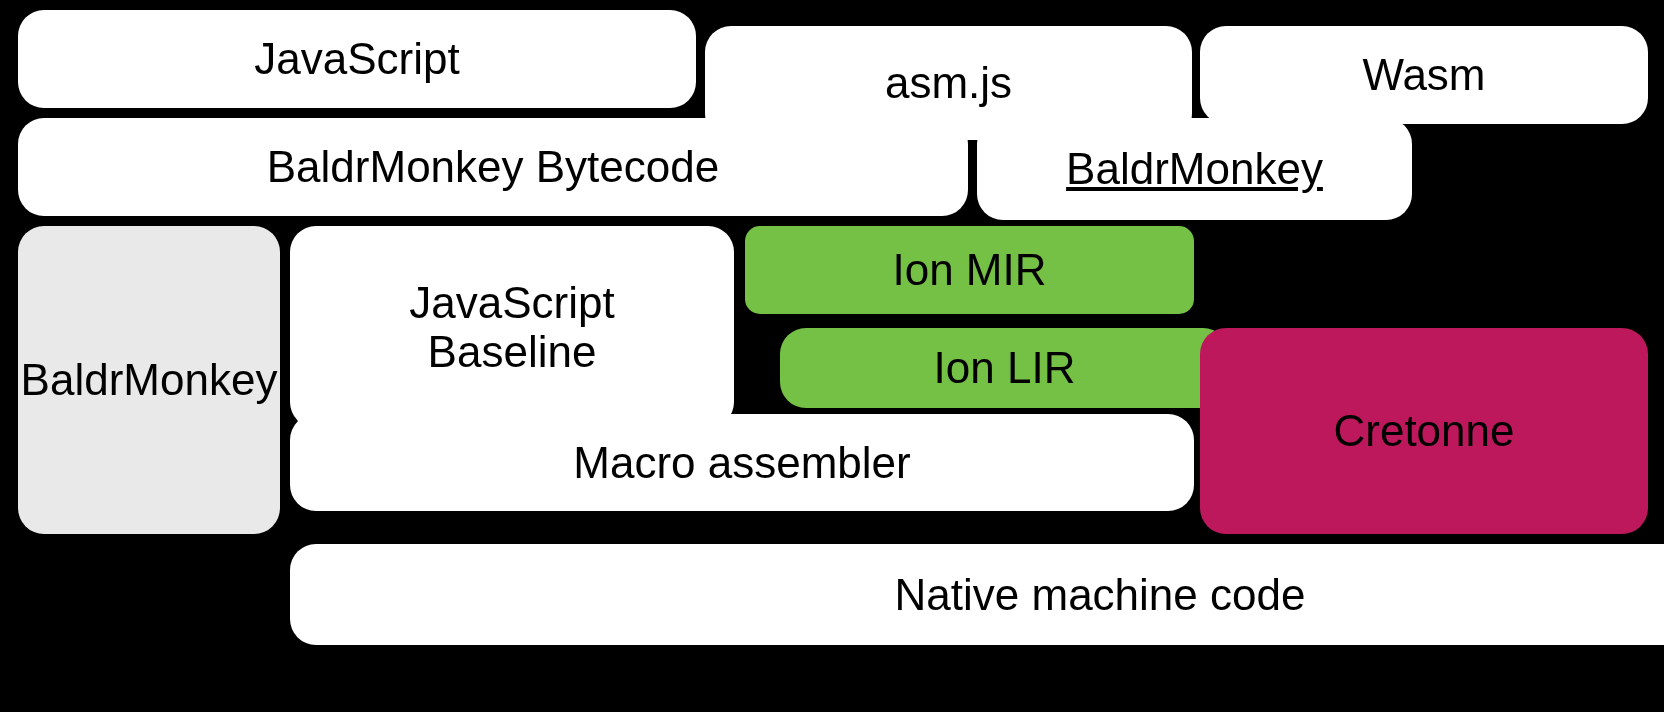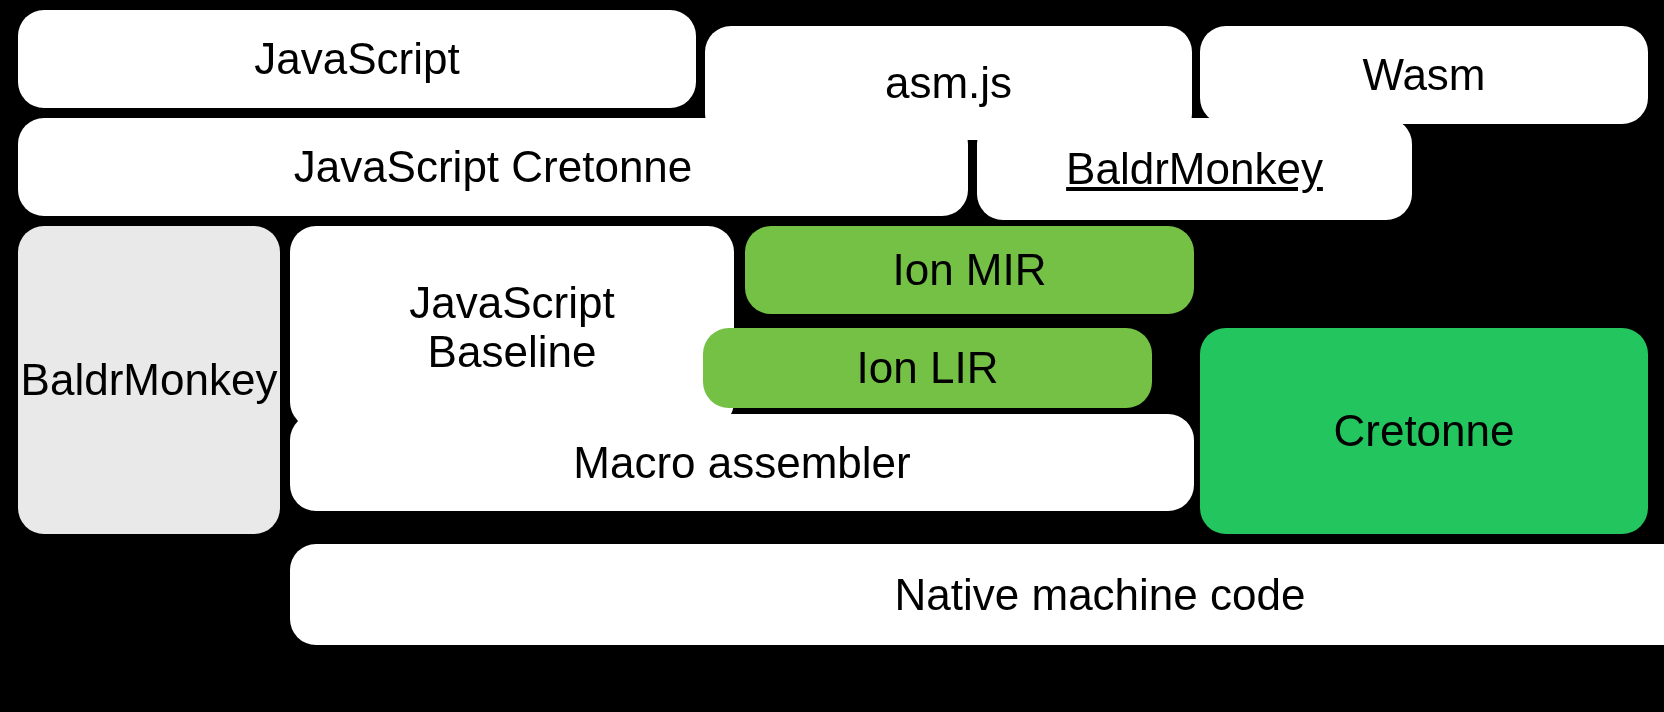--- a/index.html
+++ b/index.html
@@ -27,45 +27,45 @@
     font-size: 44px;
     line-height: 1.12;
     font-weight: 400;
     letter-spacing: 0px;
     white-space: pre-line;
     user-select: none;
   }
   .fill-white { background: #FFFFFF; }
   .fill-gray  { background: #E9E9E9; }
   .fill-green { background: #74C145; }
-  .fill-pink  { background: #22c55e; }
+  .fill-pink  { background: #be185d; }
 </style>
 </head>
 <body>
 
 <div id="canvas">
 
   <div class="node fill-white" style="left:18px; top:10px; width:678px; height:98px;">JavaScript</div>
 
   <div class="node fill-white" style="left:705px; top:2px; width:487px; height:114px;margin-top:24px;">asm.js</div>
 
   <div class="node fill-white" style="left:1200px; top:10px; width:448px; height:98px;margin-top:16px;">Wasm</div>
 
-  <div class="node fill-white" style="left:18px; top:118px; width:950px; height:98px;">JavaScript Cretonne</div>
+  <div class="node fill-white" style="left:18px; top:118px; width:950px; height:98px;">BaldrMonkey Bytecode</div>
 
   <div class="node fill-white" style="left:977px; top:118px; width:435px; height:102px;text-decoration:underline;">BaldrMonkey</div>
 
   <div class="node fill-gray" style="left:18px; top:226px; width:262px; height:308px;">BaldrMonkey</div>
 
   <div class="node fill-white" style="left:290px; top:226px; width:444px; height:202px;">JavaScript
 Baseline</div>
 
-  <div class="node fill-green" style="left:745px; top:226px; width:449px; height:88px;">Ion MIR</div>
+  <div class="node fill-green" style="left:745px; top:226px; width:449px; height:88px;border-radius:15px;">Ion MIR</div>
 
-  <div class="node fill-green" style="left:703px; top:328px; width:449px; height:80px;">Ion LIR</div>
+  <div class="node fill-green" style="left:780px; top:328px; width:449px; height:80px;">Ion LIR</div>
 
   <div class="node fill-pink" style="left:1200px; top:328px; width:448px; height:206px;">Cretonne</div>
 
   <div class="node fill-white" style="left:290px; top:414px; width:904px; height:97px;">Macro assembler</div>
 
   <div class="node fill-white" style="left:290px; top:544px; width:1620px; height:101px;">Native machine code</div>
 
 </div>
 
 </body></html>

